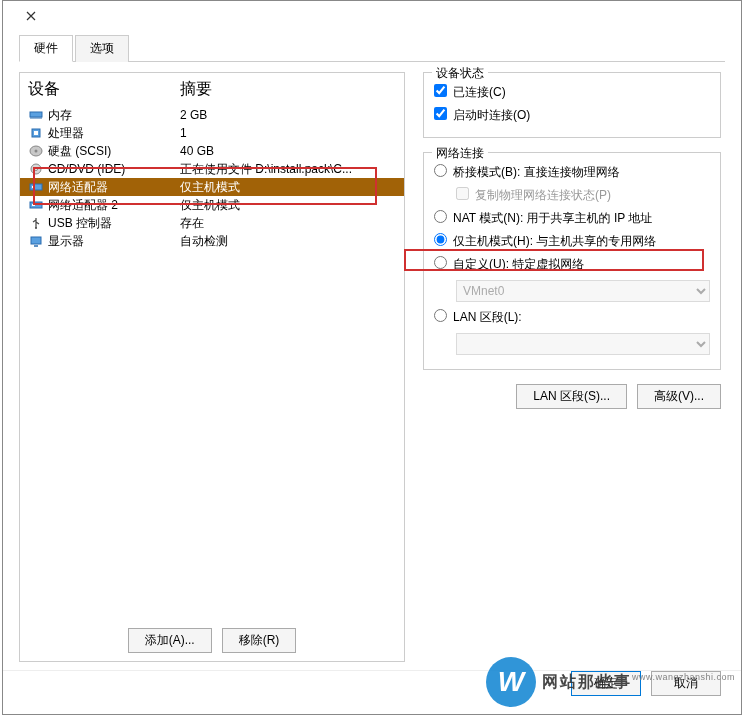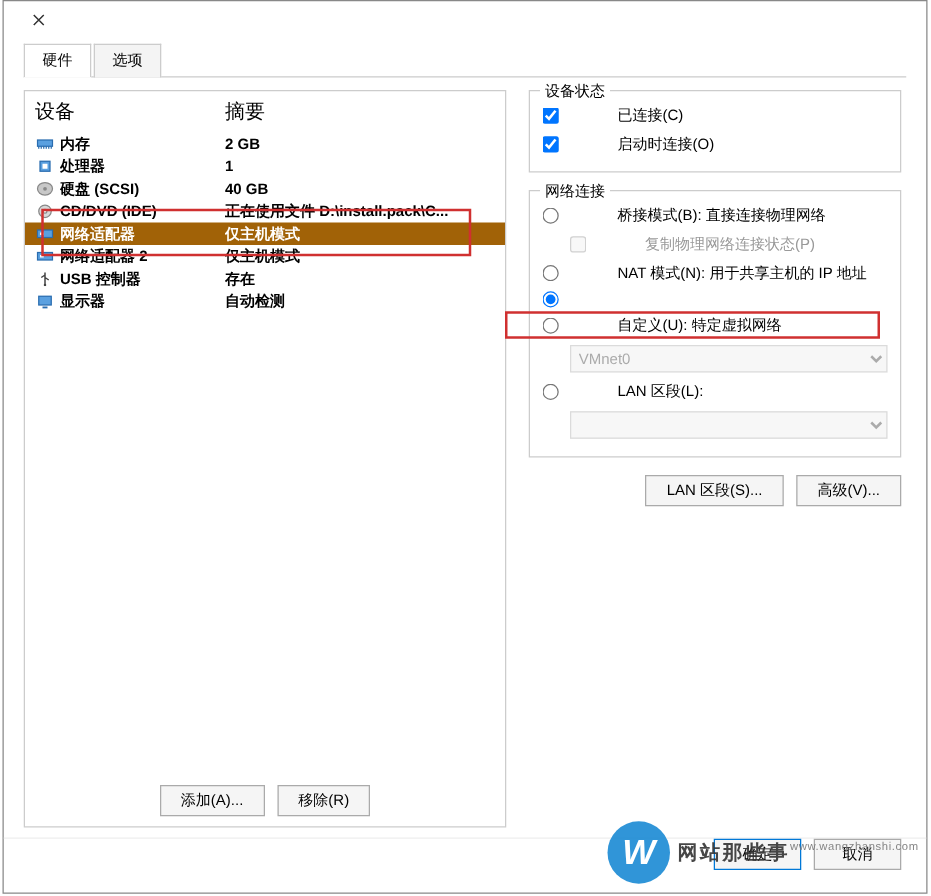--- a/index.html
+++ b/index.html
@@ -72,21 +72,20 @@
 .device-header {
   display: flex;
   padding: 6px 8px;
   font-size: 16px;
 }
 .device-header .col1 { width: 152px; }
 .device-header .col2 { flex: 1; }
 .device-list {
   flex: 1;
   overflow: auto;
-  font-weight: bold;
 }
 .device-row {
   display: flex;
   align-items: center;
   padding: 2px 4px 2px 8px;
   font-size: 12px;
   height: 18px;
 }
 .device-row .icon {
   width: 16px; height: 14px;
@@ -131,24 +130,23 @@
 }
 .fieldset .legend {
   position: absolute;
   top: -8px; left: 8px;
   background: #fff;
   padding: 0 4px;
   font-size: 12px;
 }
 .check-row, .radio-row {
   display: flex;
-  align-items: center;
+  align-items: flex-start;
   padding: 3px 0;
   font-size: 12px;
-  gap: 41px;
 }
 .check-row input, .radio-row input { margin-right: 6px; }
 .indent { padding-left: 22px; }
 .disabled { color: #999; }
 .select-row {
   padding: 4px 0 4px 22px;
 }
 .select-row select {
   width: 100%;
   font-size: 12px;
@@ -333,20 +331,21 @@
         <label class="check-row indent disabled">
           <input type="checkbox" disabled="" style="">
           <span>复制物理网络连接状态(P)</span>
         </label>
         <label class="radio-row">
           <input type="radio" name="net" style="">
           <span>NAT 模式(N): 用于共享主机的 IP 地址</span>
         </label>
         <label class="radio-row">
           <input type="radio" name="net" checked="" style="">
+          <span>仅主机模式(H): 与主机共享的专用网络</span>
         </label>
         <label class="radio-row">
           <input type="radio" name="net" style="">
           <span>自定义(U): 特定虚拟网络</span>
         </label>
         <div class="select-row">
           <select disabled="">
             <option>VMnet0</option>
           </select>
         </div>

